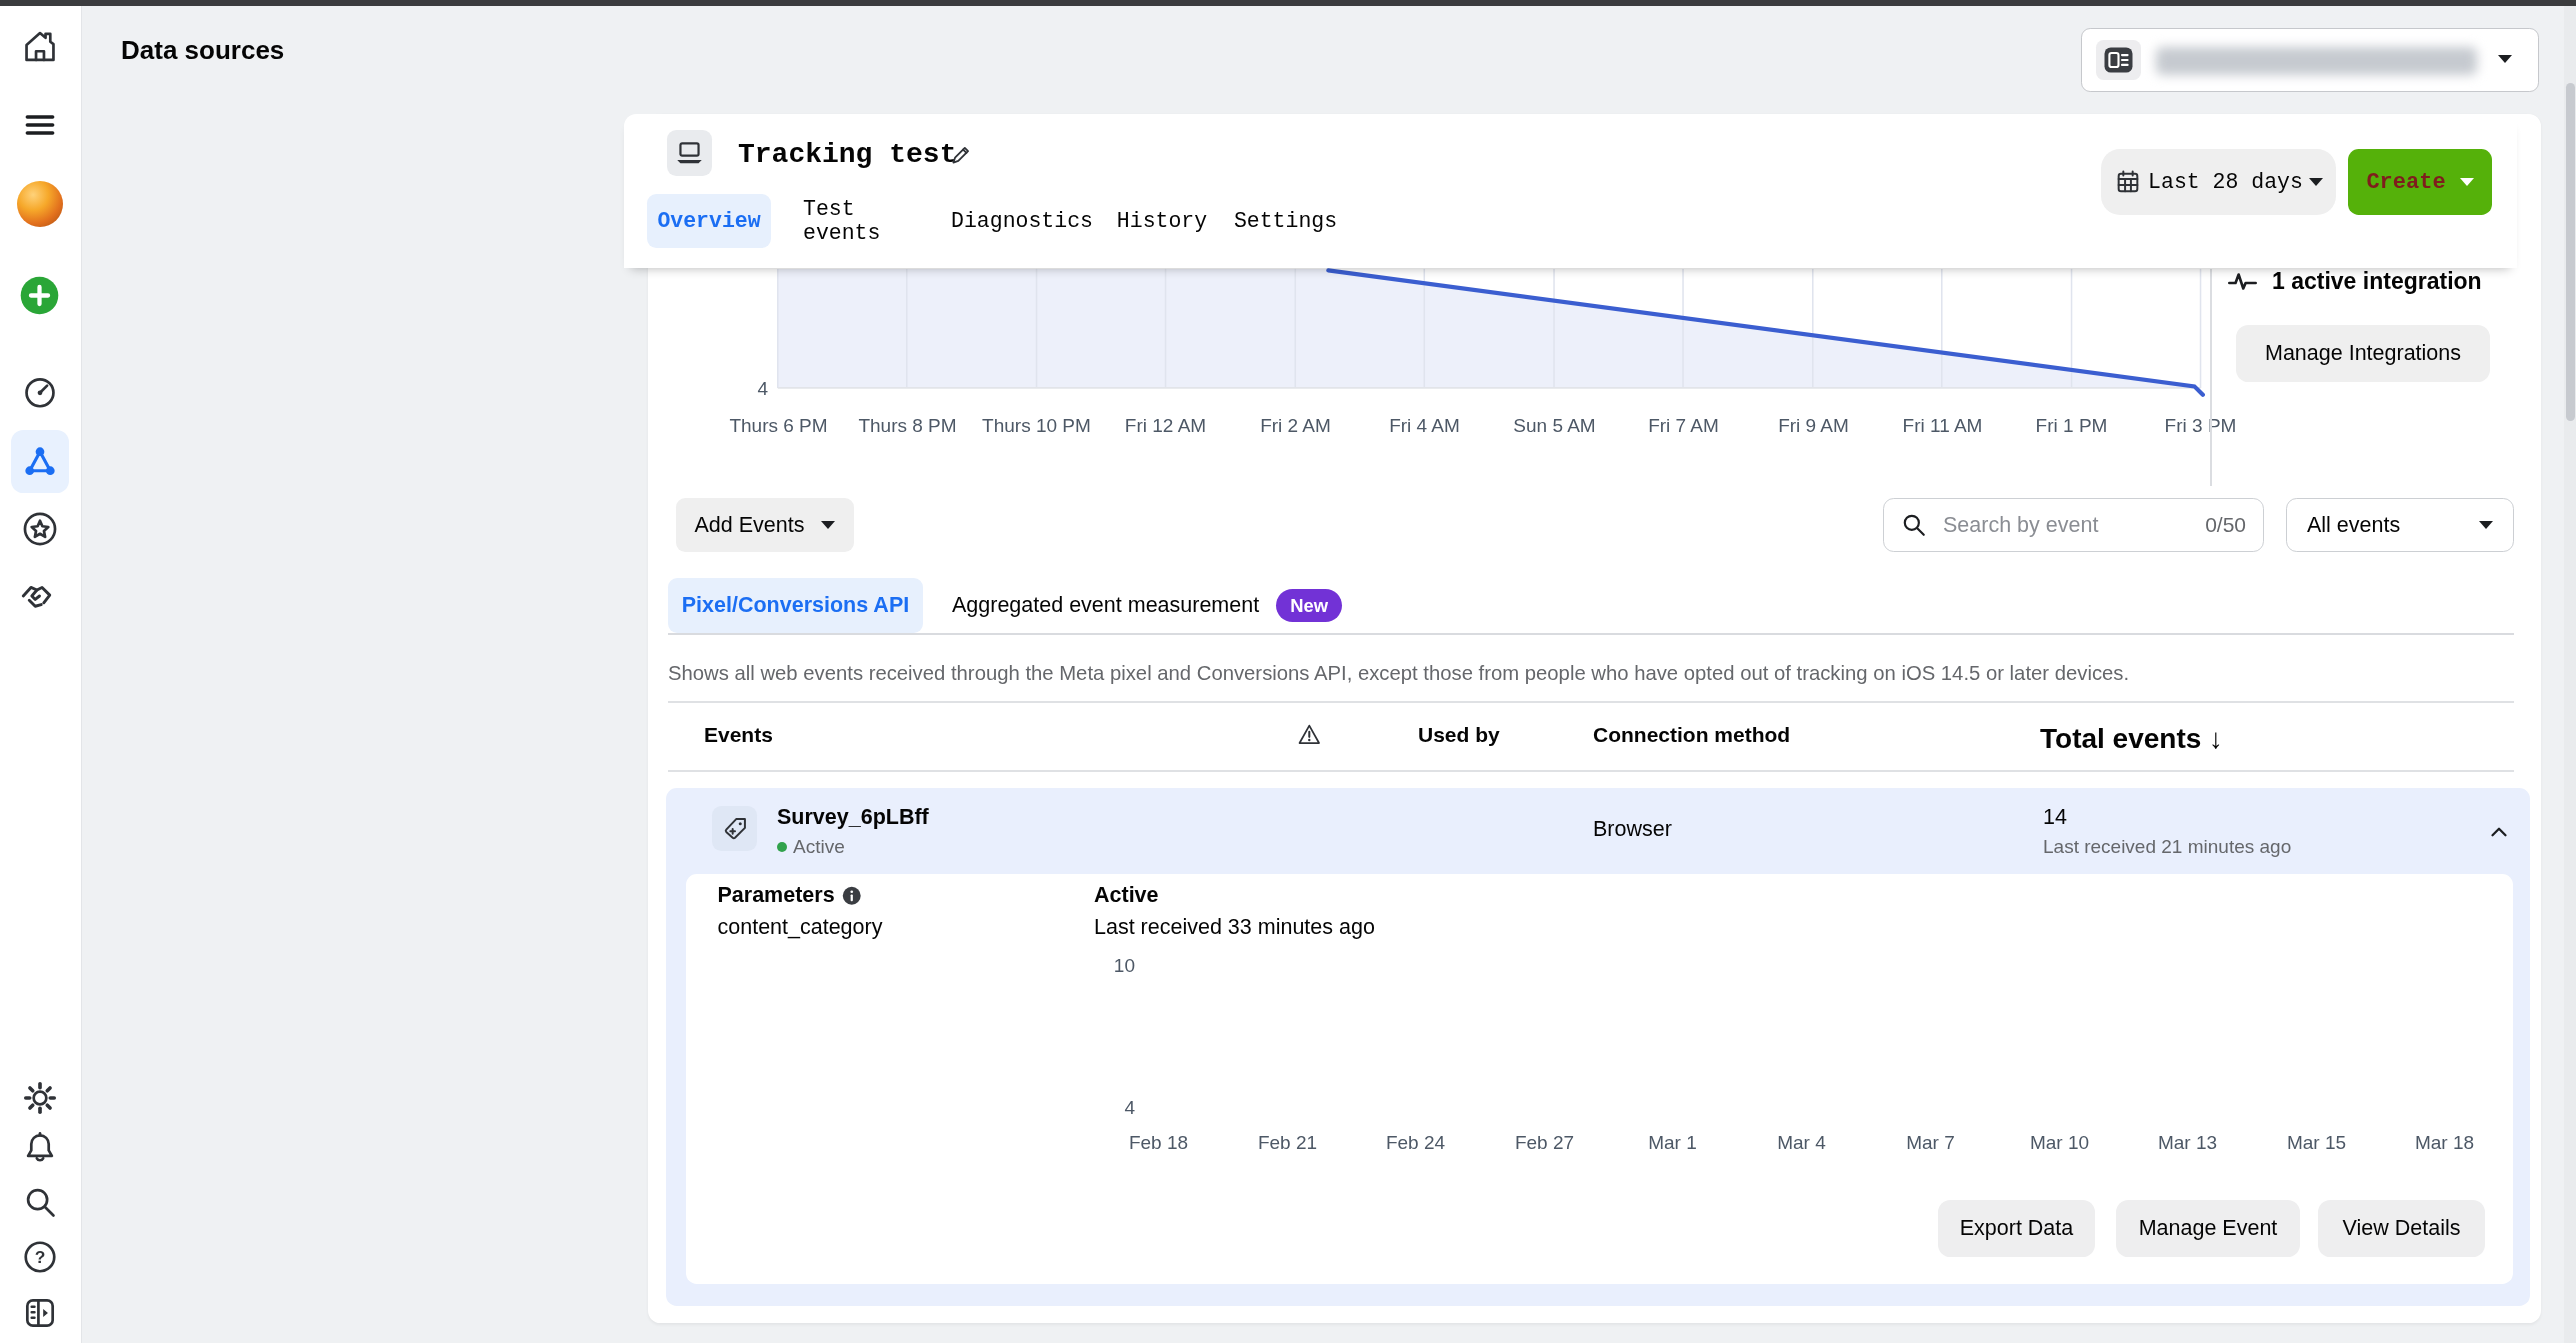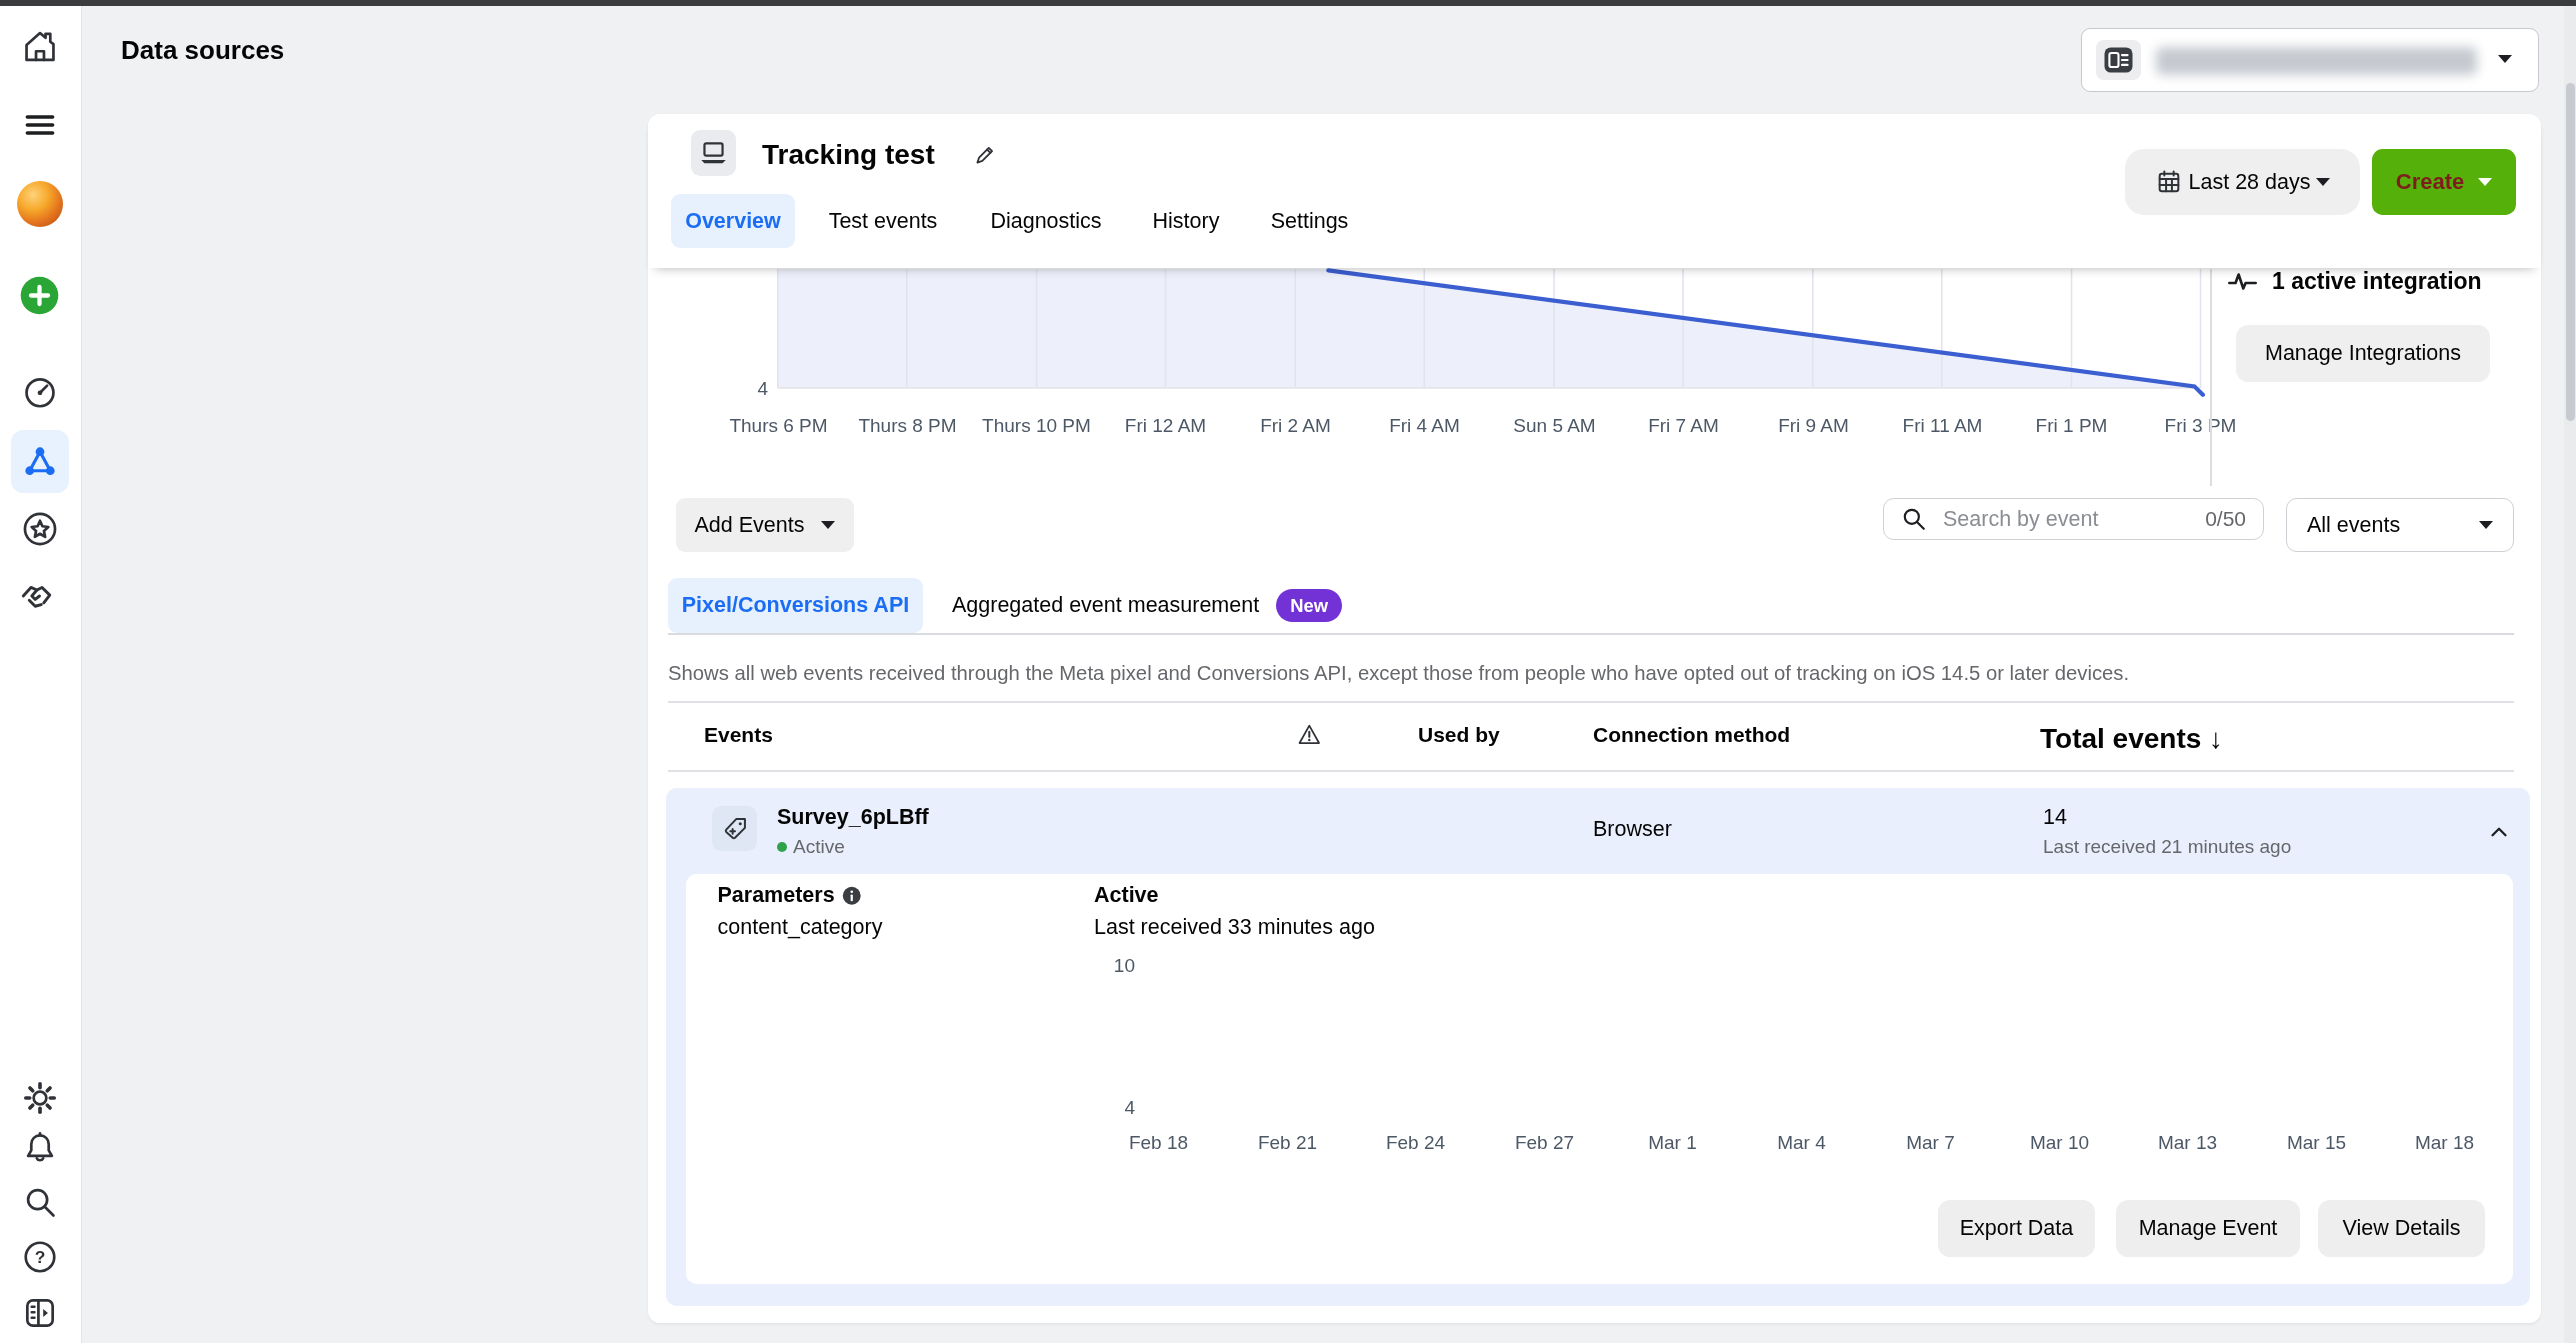--- a/index.html
+++ b/index.html
@@ -203,22 +203,22 @@
       <span class="icn">
         <svg width="31" height="31" viewBox="0 0 40 40">
             <path d="M3 22 h8 l4 -11 l6 18 l3 -7 h13" stroke="#1c1e21" stroke-width="3.4" fill="none" stroke-linecap="round" stroke-linejoin="round"></path>
           </svg>
       </span>
       <span class="bold" style="font-size:23px;text-align:right;">1 active integration</span>
     </div>
   </div>
   <div class="abs btn-gray" style="left:2236px;top:325px;width:254px;height:57px;border-radius:12.3px;">Manage Integrations</div>
 
-  <div class="abs" style="left:648px;top:114px;width:1893px;height:154px;background:#fff;border-radius:12.3px 12.3px 0 0;
-       box-shadow:0 7.7px 10.7px -7.7px rgba(0,0,0,0.30);">
+  <div class="abs" style="left:624px;top:114px;width:1893px;height:154px;background:#fff;border-radius:12.3px 12.3px 0 0;
+       box-shadow:0 7.7px 10.7px -7.7px rgba(0,0,0,0.30);font-family:Liberation Mono, monospace;">
     <div class="abs icn" style="left:43px;top:16px;width:45px;height:46px;background:#e9ebee;border-radius:9.2px;">
       <svg width="31" height="26" viewBox="0 0 48 40">
           <rect class="stk" x="10" y="5" width="28" height="19" rx="2.5"></rect>
           <path d="M5 31 h38 l-5 5 H10 z" fill="#2f3237"></path>
         </svg>
     </div>
     <span class="abs bold" style="left:114px;top:24.6px;font-size:28px;">Tracking test</span>
     <span class="abs icn" style="left:321px;top:25px;width:31px;height:31px;">
       <svg width="26" height="26" viewBox="0 0 48 48">
           <path class="stk" d="M10 38 L13 29 L31 11 L37 17 L19 35 L10 38 Z"></path>
@@ -245,21 +245,21 @@
          display:flex;align-items:center;justify-content:center;gap:14px;">
       <span class="bold" style="color:#7f1d1d;font-size:22px;">Create</span>
       <span class="caret white"></span>
     </div>
   </div>
 
   <div class="abs btn-gray" style="left:676px;top:498px;width:178px;height:54px;gap:17px;border-radius:9.2px;">
     <span>Add Events</span>
     <span class="caret"></span>
   </div>
-  <div class="abs input" style="left:1883px;top:498px;width:381px;height:42px;border-radius:10.7px;box-sizing:border-box;padding:8px 17px;gap:14px;">
+  <div class="abs input" style="left:1883px;top:498px;width:381px;height:54px;border-radius:10.7px;box-sizing:border-box;padding:8px 17px;gap:14px;">
     <span class="icn">
       <svg width="26" height="26" viewBox="0 0 48 48">
           <circle cx="20" cy="20" r="13" stroke="#1c1e21" stroke-width="4" fill="none"></circle>
           <path d="M30 30 L42 42" stroke="#1c1e21" stroke-width="4" stroke-linecap="round"></path>
         </svg>
     </span>
     <input type="text" placeholder="Search by event" style="">
     <span class="sec" style="font-size:21px;">0/50</span>
   </div>
   <div class="abs" style="left:2286px;top:498px;width:228px;height:54px;background:#fff;border:1.5px solid #cccfd3;border-radius:10.7px;

